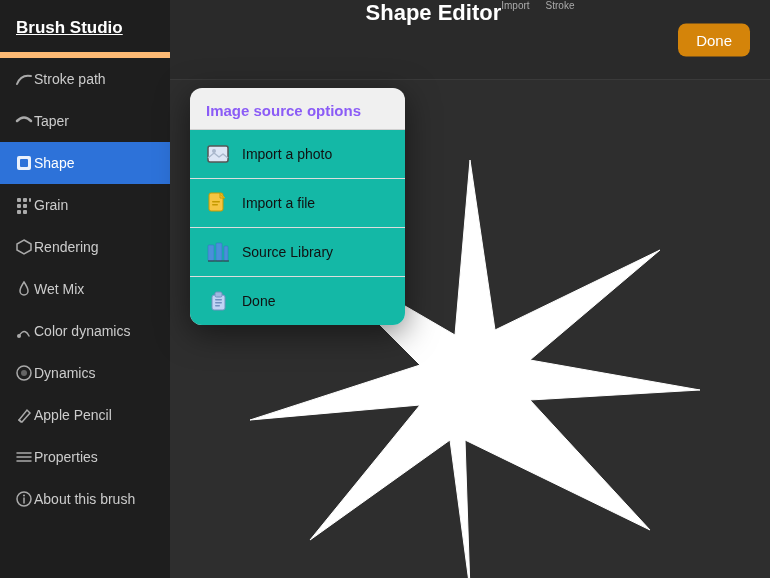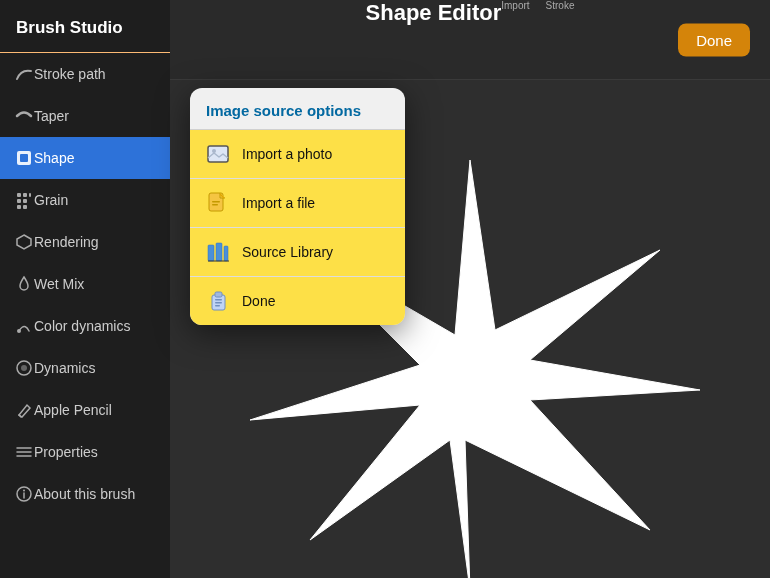--- a/index.html
+++ b/index.html
@@ -22,21 +22,22 @@
       display: flex;
       flex-direction: column;
       padding-top: 0;
     }
 
     .sidebar-title {
       color: #ffffff;
       font-size: 17px;
       font-weight: 600;
       padding: 18px 16px 14px 16px;
-      border-bottom: 1px solid #fdba74;
+      border-bottom: 6px solid #fdba74;
+      text-decoration: underline;
     }
 
     .sidebar-item {
       display: flex;
       align-items: center;
       padding: 11px 14px;
       color: #cccccc;
       font-size: 14px;
       cursor: pointer;
     }
@@ -135,33 +136,33 @@
       border-radius: 12px;
       overflow: hidden;
       box-shadow: 0 8px 32px rgba(0,0,0,0.5);
       z-index: 100;
     }
 
     .dropdown-header {
       padding: 14px 16px 10px 16px;
       font-size: 15px;
       font-weight: 600;
-      color: #0369a1;
+      color: #8b5cf6;
       border-bottom: 1px solid #d0d0d0;
     }
 
     .dropdown-item {
       display: flex;
       align-items: center;
       padding: 12px 16px;
       gap: 12px;
       cursor: pointer;
       color: #111111;
       font-size: 14px;
-      background: #fde047;
+      background: #14b8a6;
     }
 
     .dropdown-item:not(:last-child) {
       border-bottom: 1px solid #ddd;
     }
 
     .dropdown-item-icon {
       width: 24px;
       height: 24px;
       display: flex;

